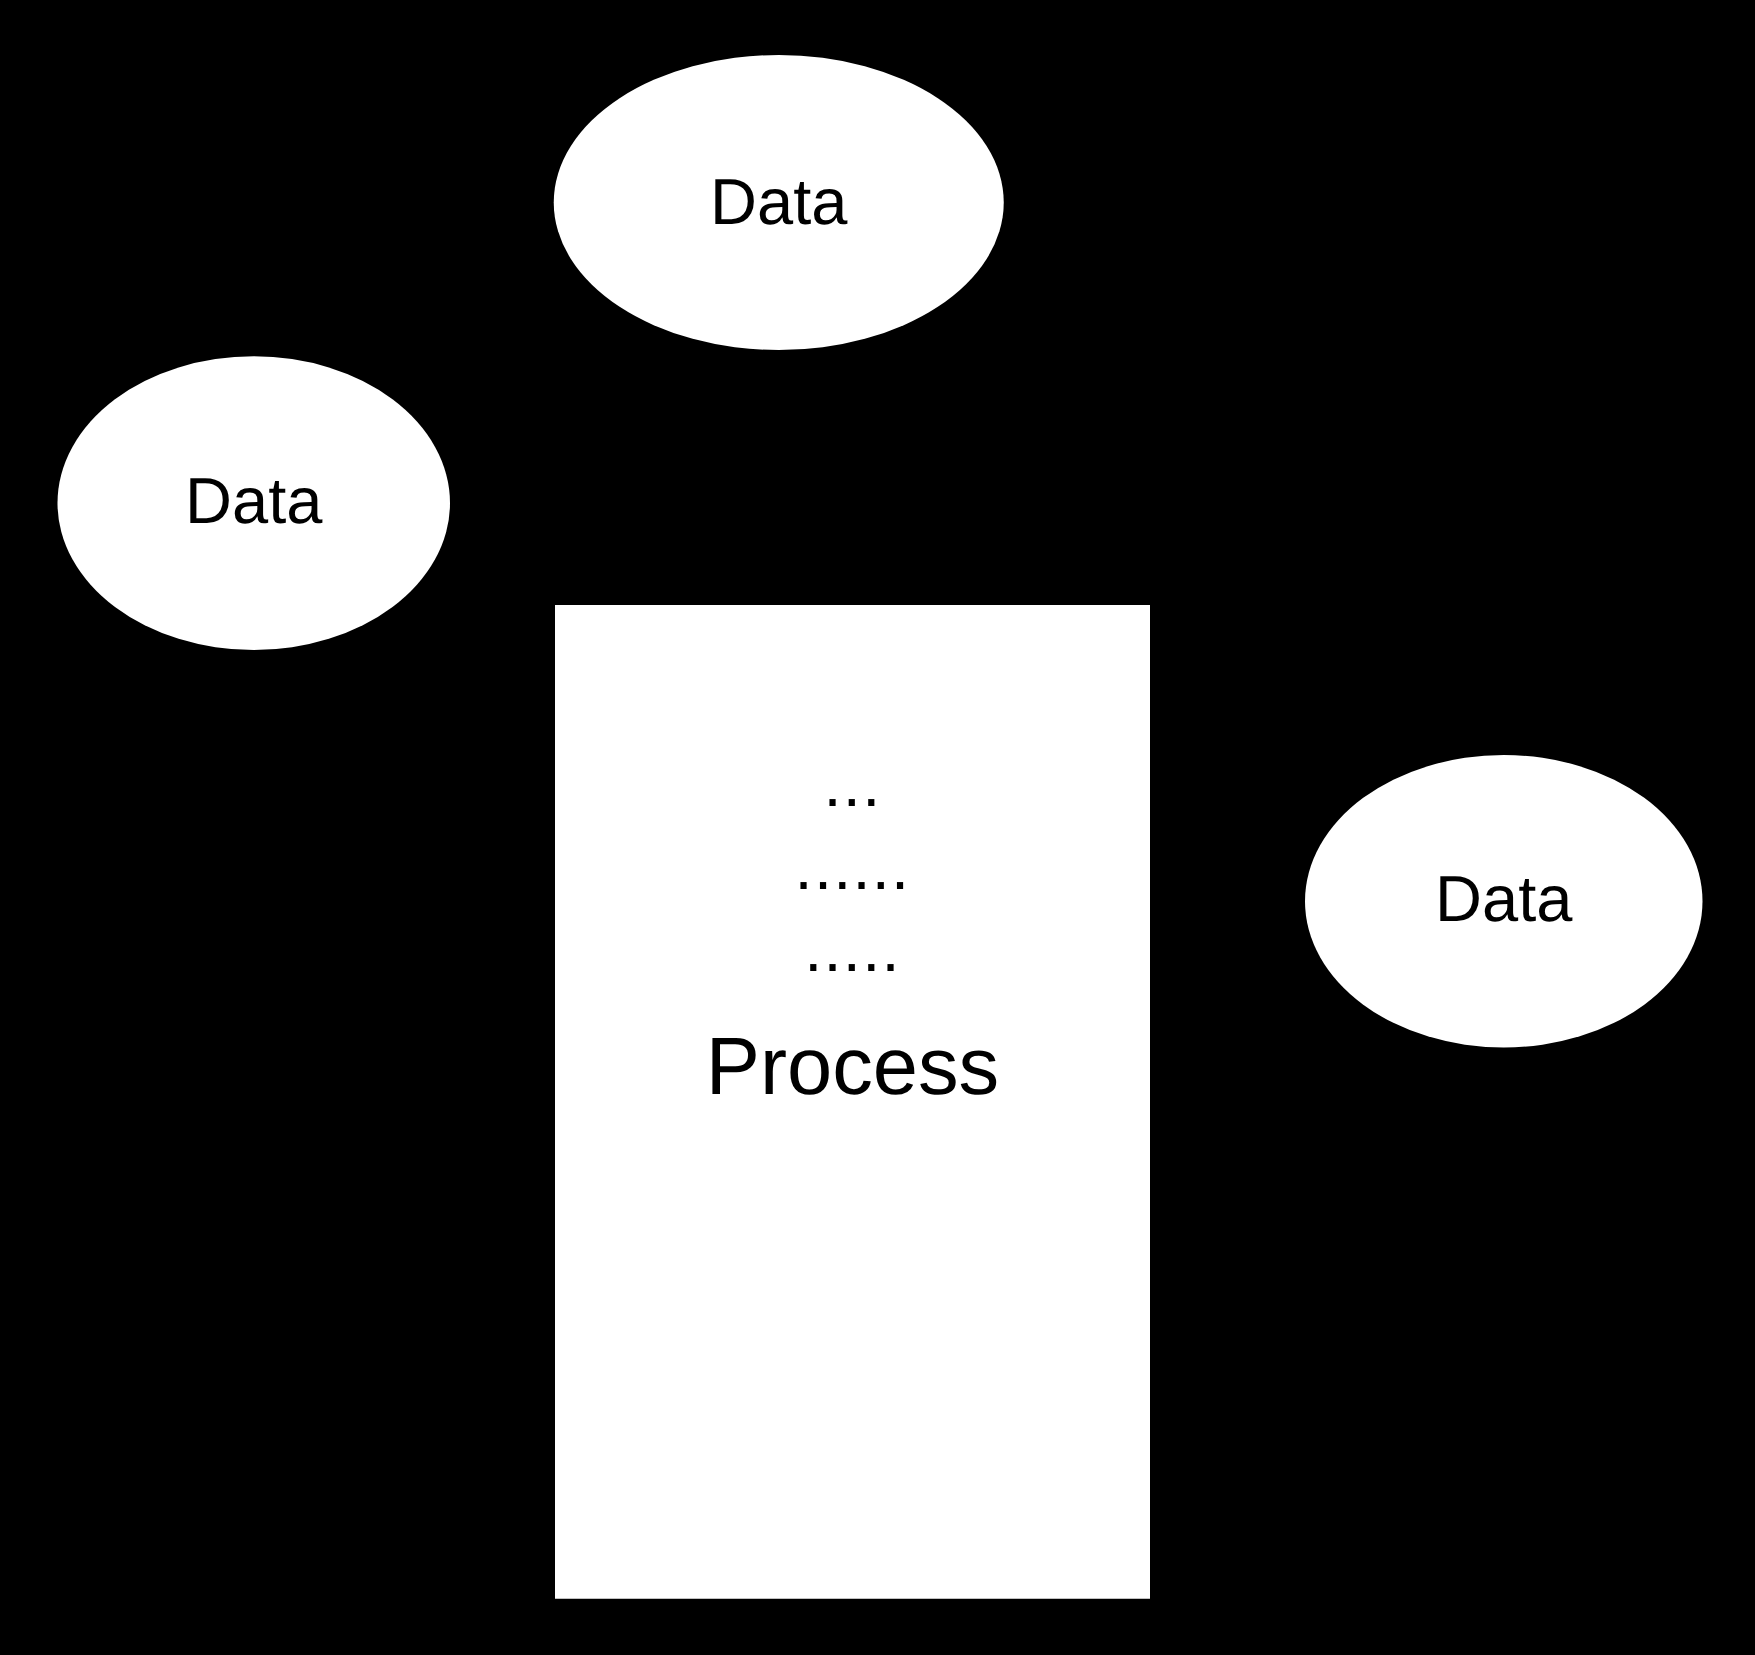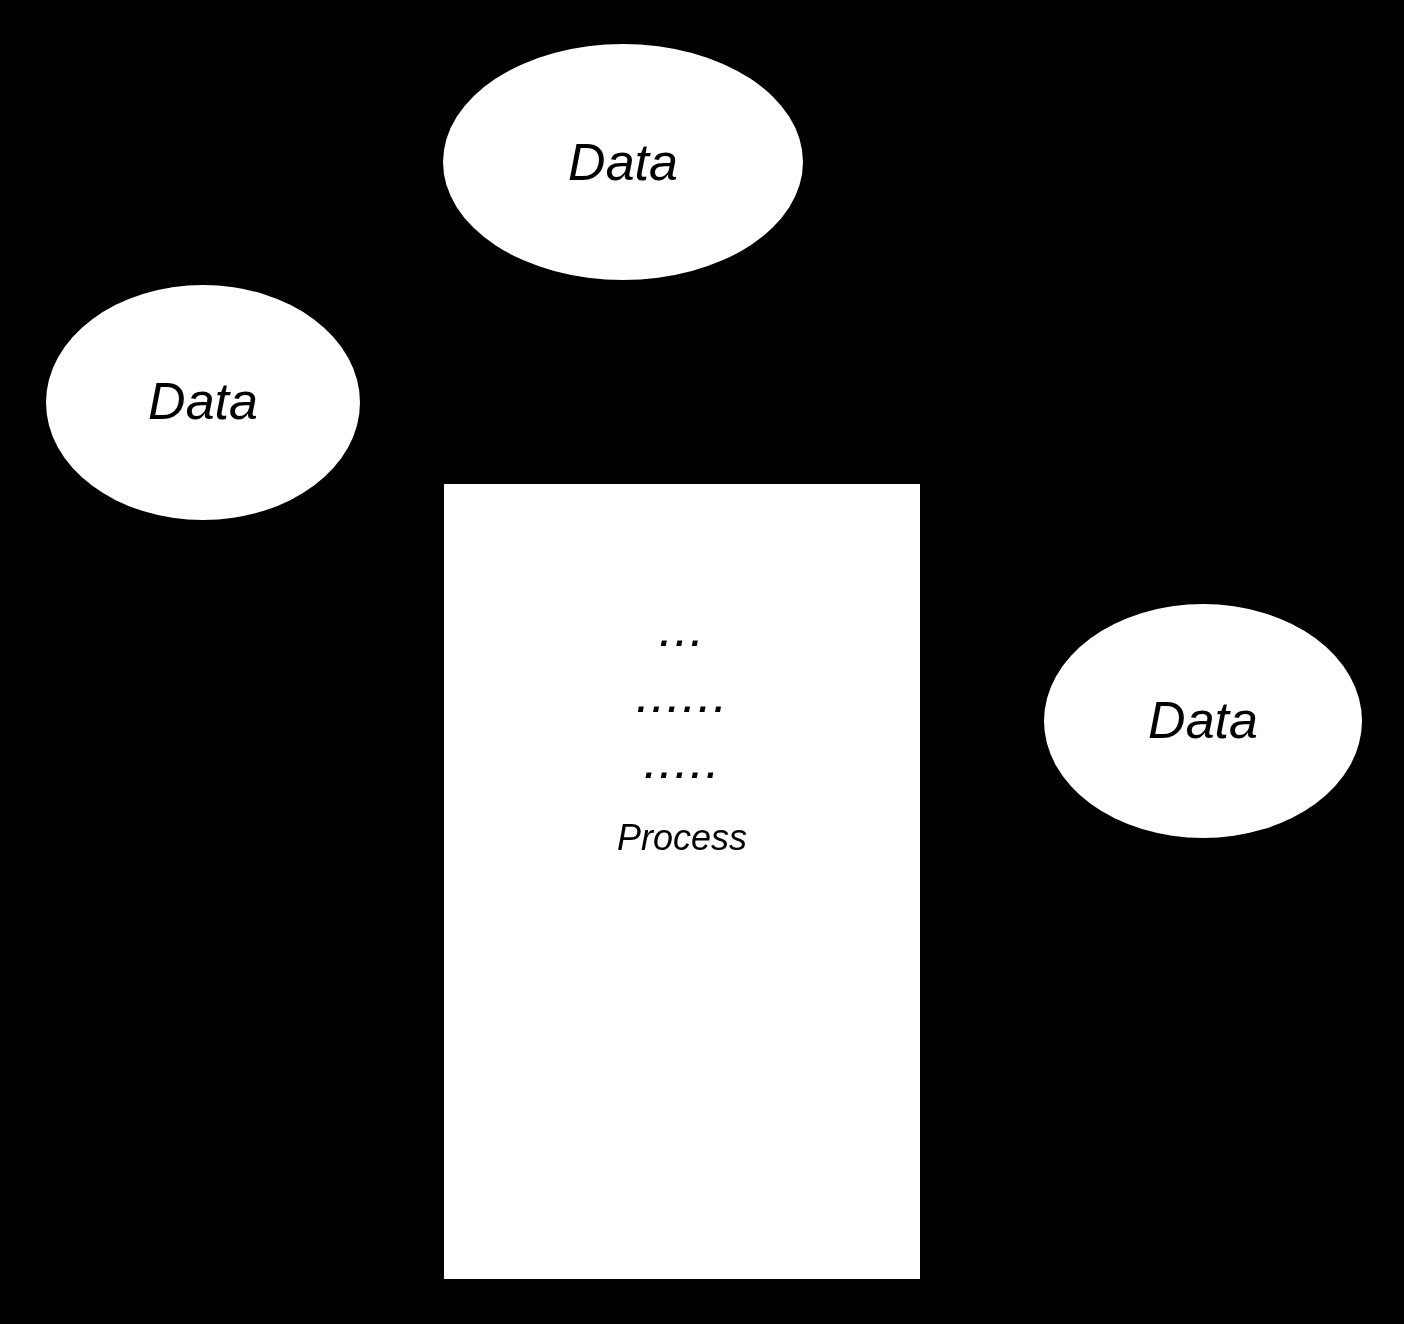--- a/index.html
+++ b/index.html
@@ -17,21 +17,20 @@
     font-family: "Liberation Sans", sans-serif;
   }
   .node {
     position: absolute;
     background: #ffffff;
     color: #000000;
     display: flex;
     align-items: center;
     justify-content: center;
     box-sizing: border-box;
-    font-style: italic;
   }
   .ellipse {
     border-radius: 50%;
   }
   .node-label {
     font-size: 52px;
     line-height: 1;
     color: #000000;
     white-space: nowrap;
     font-family: "Liberation Sans", sans-serif;
@@ -94,21 +93,21 @@
     line-height: 1;
     color: #000000;
     letter-spacing: 1px;
     white-space: pre;
     font-family: "Liberation Sans", sans-serif;
   }
   .dots-line.l1 { margin-bottom: 14px; }
   .dots-line.l2 { margin-bottom: 14px; }
   .dots-line.l3 { margin-bottom: 34px; }
   .process-label {
-    font-size: 36px;
+    font-size: 65px;
     line-height: 1;
     color: #000000;
     white-space: nowrap;
     font-family: "Liberation Sans", sans-serif;
   }
 </style>
 </head>
 <body>
 
 <div id="canvas">

